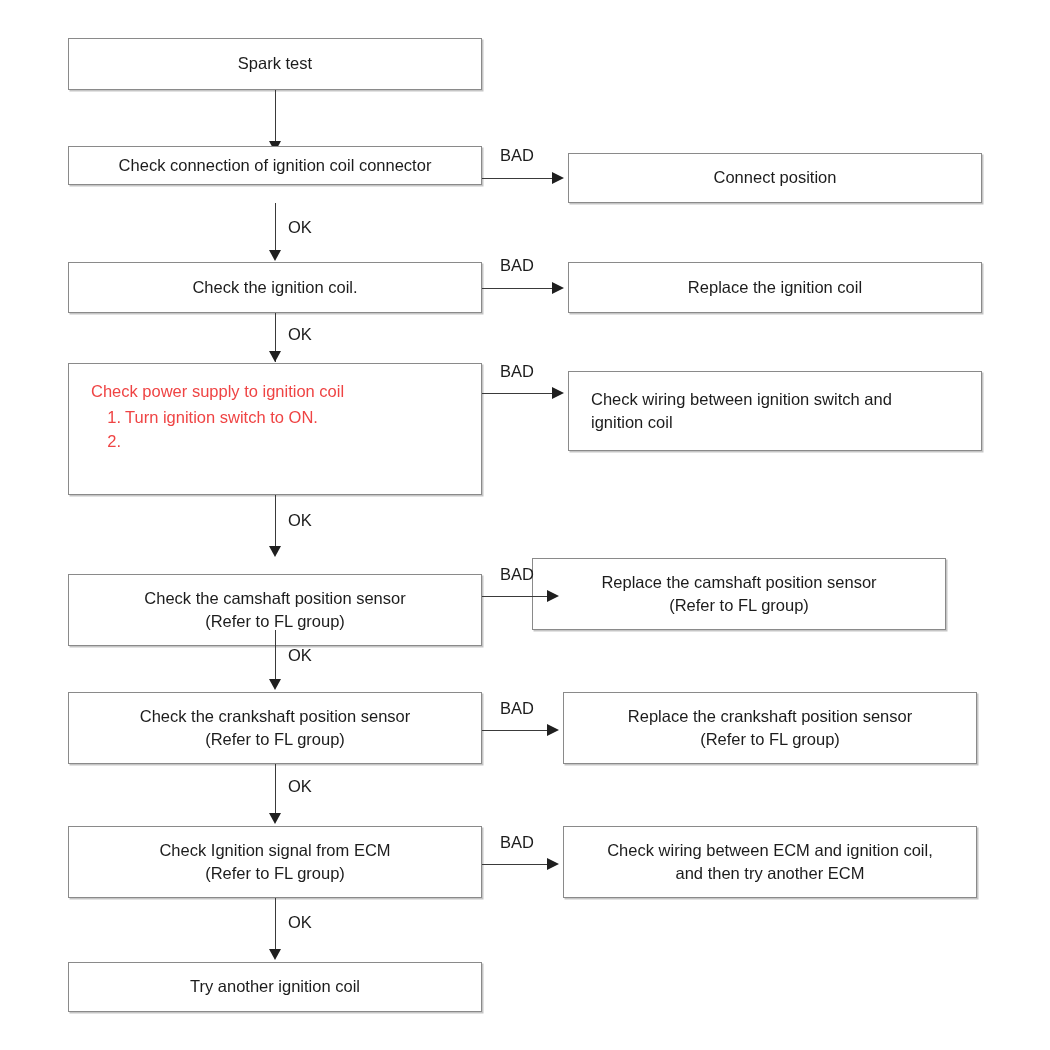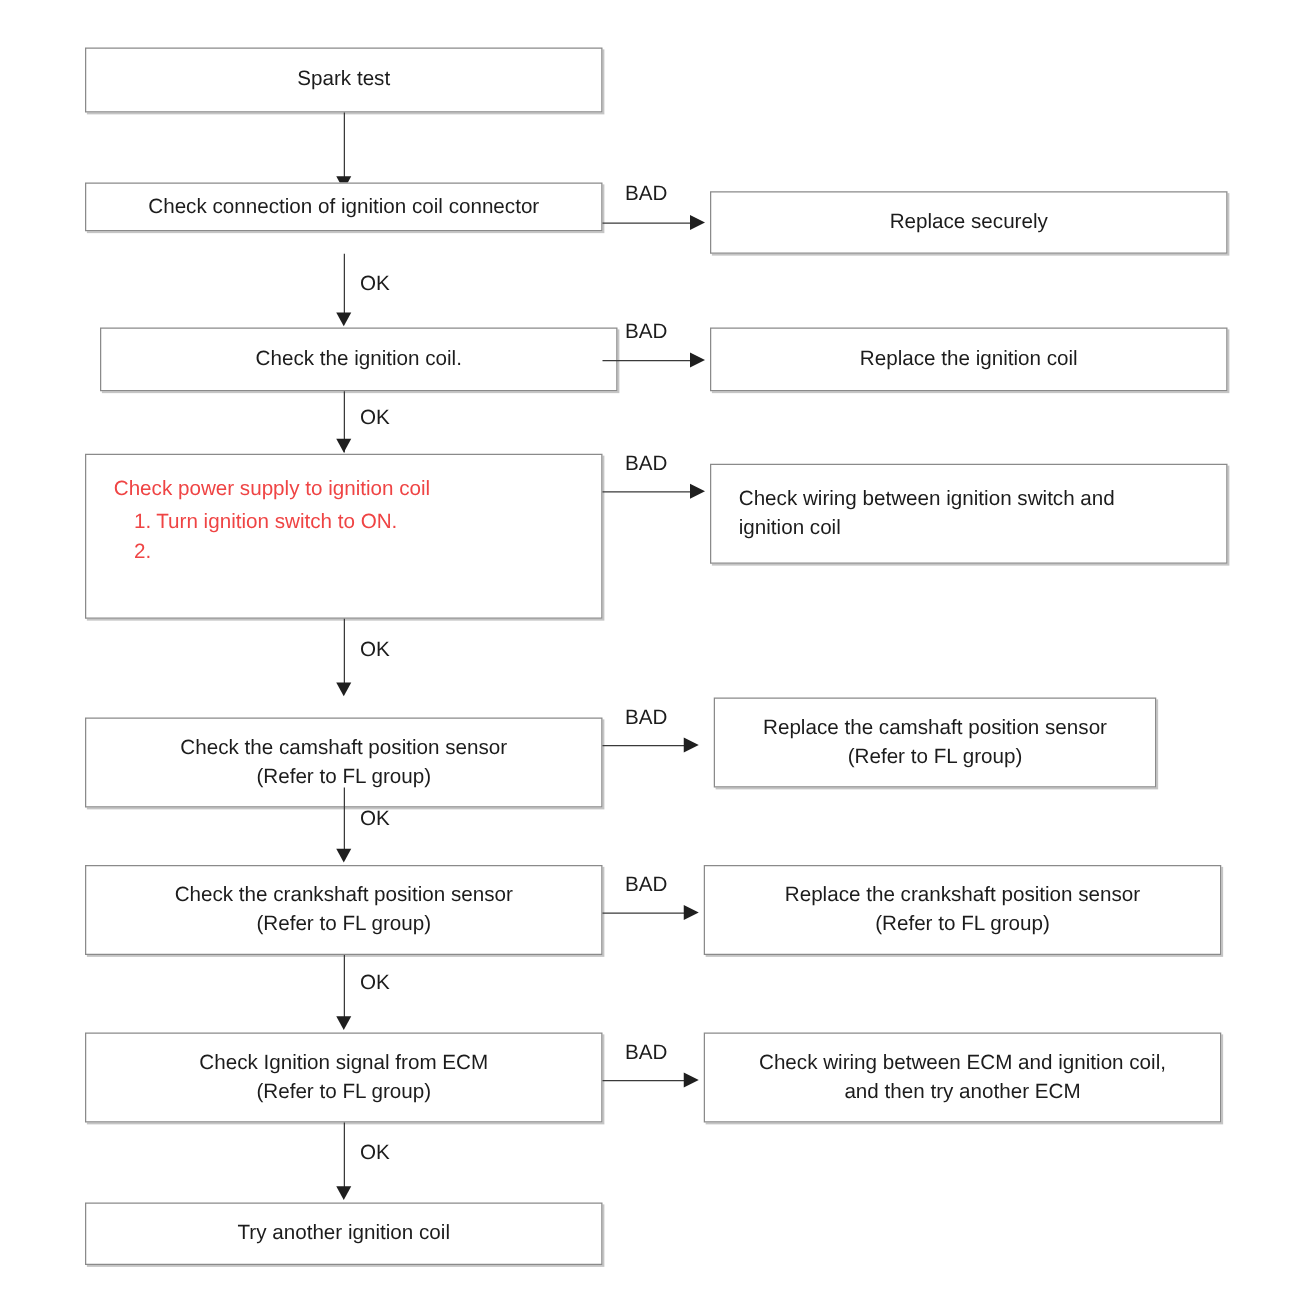--- a/index.html
+++ b/index.html
@@ -109,32 +109,32 @@
     <span class="txt">Spark test</span>
   </div>
 
   <div class="vline" style="left:275px; top:90px; height:52px;"></div>
   <div class="arrow-down" style="left:269px; top:141px;"></div>
 
   <div class="node" style="left:68px; top:146px; width:414px; height:39px;">
     <span class="txt">Check connection of ignition coil connector</span>
   </div>
   <div class="node" style="left:568px; top:153px; width:414px; height:50px;">
-    <span class="txt">Replace securely</span>
+    <span class="txt">Connect position</span>
   </div>
 
   <div class="hline" style="left:482px; top:178px; width:72px;"></div>
   <div class="arrow-right" style="left:552px; top:172px;"></div>
   <div class="edge-label" style="left:500px; top:146px;">BAD</div>
 
   <div class="vline" style="left:275px; top:203px; height:48px;"></div>
   <div class="arrow-down" style="left:269px; top:250px;"></div>
   <div class="edge-label" style="left:288px; top:218px;">OK</div>
 
-  <div class="node" style="left:80px; top:262px; width:414px; height:51px;">
+  <div class="node" style="left:68px; top:262px; width:414px; height:51px;">
     <span class="txt">Check the ignition coil.</span>
   </div>
   <div class="node" style="left:568px; top:262px; width:414px; height:51px;">
     <span class="txt">Replace the ignition coil</span>
   </div>
 
   <div class="hline" style="left:482px; top:288px; width:72px;"></div>
   <div class="arrow-right" style="left:552px; top:282px;"></div>
   <div class="edge-label" style="left:500px; top:256px;">BAD</div>
 
@@ -164,21 +164,21 @@
   <div class="edge-label" style="left:500px; top:362px;">BAD</div>
 
   <div class="vline" style="left:275px; top:495px; height:52px;"></div>
   <div class="arrow-down" style="left:269px; top:546px;"></div>
   <div class="edge-label" style="left:288px; top:511px;">OK</div>
 
   <div class="node" style="left:68px; top:574px; width:414px; height:72px;">
     <span class="txt">Check the camshaft position sensor
 (Refer to FL group)</span>
   </div>
-  <div class="node" style="left:571px; top:558px; width:354px; height:72px;">
+  <div class="node" style="left:532px; top:558px; width:414px; height:72px;">
     <span class="txt">Replace the camshaft position sensor
 (Refer to FL group)</span>
   </div>
 
   <div class="hline" style="left:482px; top:596px; width:67px;"></div>
   <div class="arrow-right" style="left:547px; top:590px;"></div>
   <div class="edge-label" style="left:500px; top:565px;">BAD</div>
 
   <div class="vline" style="left:275px; top:630px; height:50px;"></div>
   <div class="arrow-down" style="left:269px; top:679px;"></div>

